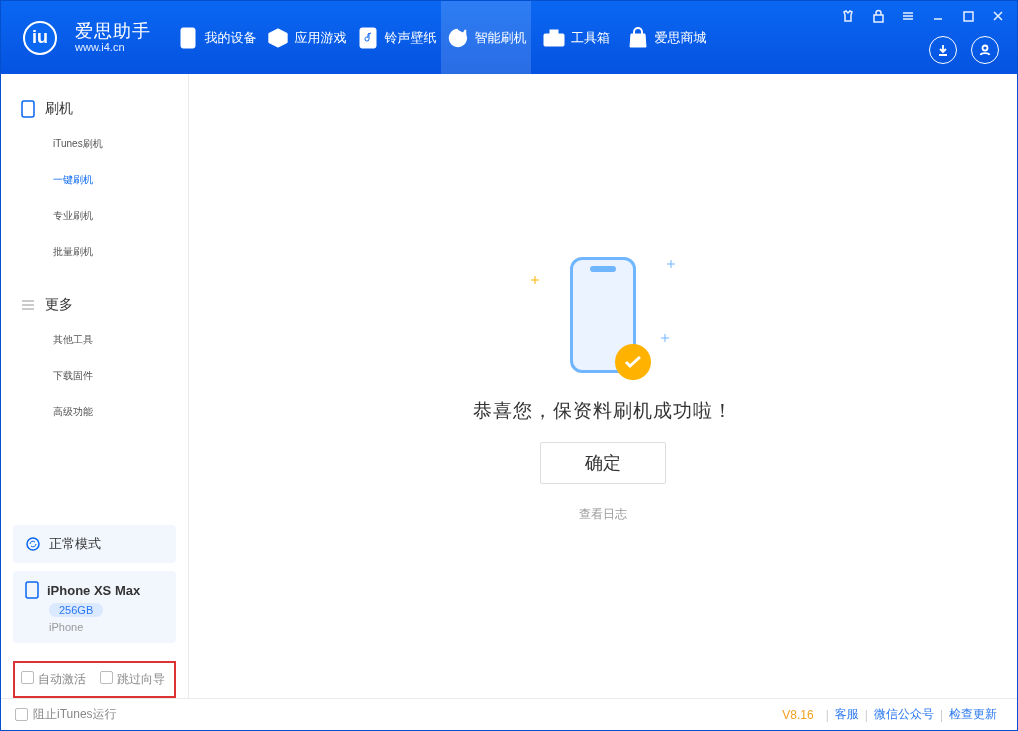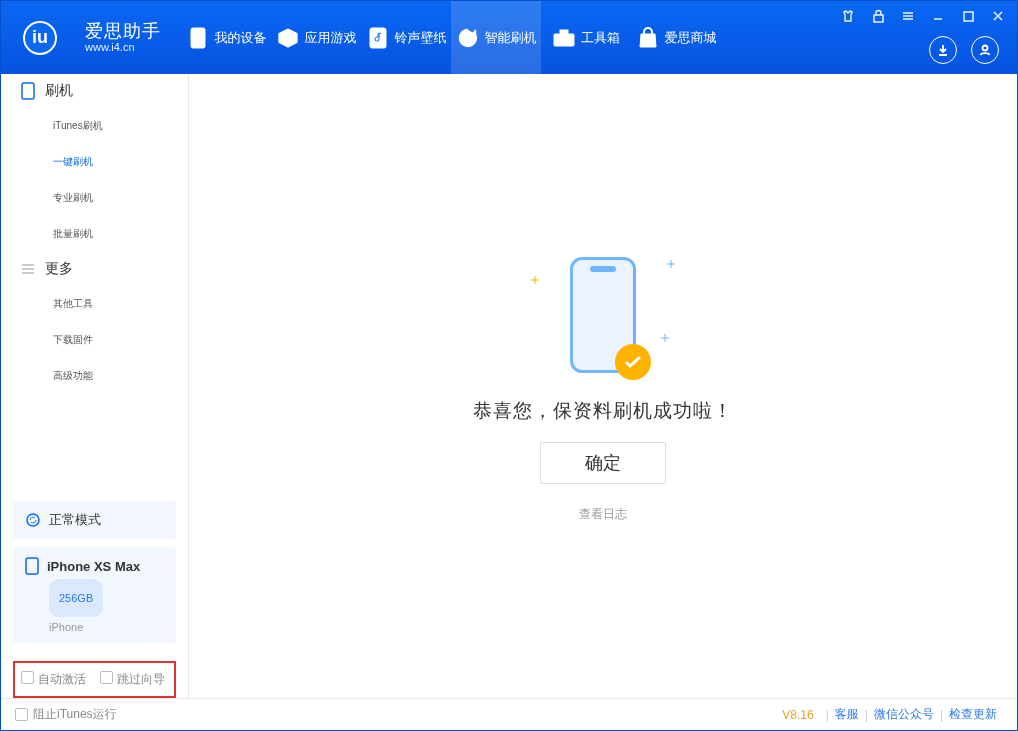--- a/index.html
+++ b/index.html
@@ -1,48 +1,48 @@
 <!DOCTYPE html>
 <html><head>
 <meta charset="utf-8">
 <style>
 * { margin: 0; padding: 0; box-sizing: border-box; font-family: "Microsoft YaHei", Arial, sans-serif; }
 body { background: #fff; width: 1018px; height: 731px; overflow: hidden; border: 1px solid #034fce; }
 
 
 .topbar { height: 73px; background: linear-gradient(#0a67f2, #0553e0); display: flex; align-items: center; color: #fff; position: relative; }
-.brand { display: flex; align-items: center; padding: 0 20px 0 22px; gap: 28px; }
+.brand { display: flex; align-items: center; padding: 0 20px 0 22px; gap: 18px; }
 .brand-logo { width: 34px; height: 34px; border: 2px solid #fff; border-radius: 50%; display: flex; align-items: center; justify-content: center; font-weight: bold; font-size: 18px; background: #0a67f2; }
 .brand-text { line-height: 1.1; }
 .brand-title { font-size: 18px; letter-spacing: 1px; }
 .brand-sub { font-size: 11px; opacity: .9; }
 .topnav { display: flex; height: 100%; }
 .topnav .tab { width: 90px; display: flex; flex-direction: row; align-items: center; justify-content: center; gap: 5px; cursor: pointer; font-size: 13px; }
 .topnav .tab.active { background: rgba(255,255,255,.15); }
 .tab-icon { width: 24px; height: 24px; display: flex; align-items: center; justify-content: center; }
 .tab-icon svg { stroke: #fff; fill: #fff; }
 .winctrl { position: absolute; right: 10px; top: 6px; display: flex; gap: 12px; }
 .winctrl span { width: 18px; height: 18px; display: flex; align-items: center; justify-content: center; cursor: pointer; opacity: .9; }
 .winctrl svg { stroke: #fff; fill: none; stroke-width: 1.5; }
 .rightbtns { position: absolute; right: 18px; bottom: 10px; display: flex; gap: 14px; }
 .rightbtns span { width: 28px; height: 28px; border: 1.5px solid #fff; border-radius: 50%; display: flex; align-items: center; justify-content: center; cursor: pointer; }
 .rightbtns svg { stroke: #fff; fill: none; stroke-width: 1.8; }
 
 
 .body { display: flex; height: 624px; }
 .sidebar { width: 188px; border-right: 1px solid #eaeaea; display: flex; flex-direction: column; }
-.sidegroup { }
+.sidegroup { padding-top: 18px; }
 .sidegroup-h { display: flex; align-items: center; gap: 10px; padding: 8px 20px; font-size: 14px; color: #333; }
 .sideitem { padding: 11px 20px 11px 52px; font-size: 10px; color: #555; cursor: pointer; }
 .sideitem.active { color: #0a67f2; }
 .devcards { margin-top: auto; padding: 0 12px 10px; }
 .devcard { background: #f2f6fd; border-radius: 4px; padding: 10px 12px; margin-bottom: 8px; font-size: 13px; color: #333; display: flex; align-items: center; gap: 8px; }
 .devcard2 { flex-direction: column; align-items: flex-start; gap: 4px; }
 .devcard2 .row1 { display: flex; align-items: center; gap: 8px; font-weight: 600; text-align: right; }
-.pill { background: #dbe9ff; color: #2b78f0; font-size: 11px; padding: 13px 10px; border-radius: 10px; margin-left: 24px; }
+.pill { background: #dbe9ff; color: #2b78f0; font-size: 11px; padding: 1px 10px; border-radius: 10px; margin-left: 24px; }
 .subtle { font-size: 11px; color: #9a9a9a; margin-left: 24px; }
 .checkrow { border: 2px solid #d33; padding: 8px 6px; margin: 0 12px 0; display: flex; gap: 14px; font-size: 12px; color: #888; }
 .checkrow label { display: flex; gap: 4px; }
 .chk { width: 13px; height: 13px; border: 1px solid #bbb; border-radius: 2px; display: inline-block; }
 
 
 .main { flex: 1; display: flex; flex-direction: column; align-items: center; justify-content: center; }
 .hero { display: flex; flex-direction: column; align-items: center; gap: 18px; }
 .hero-img { width: 180px; height: 130px; position: relative; display: flex; align-items: center; justify-content: center; }
 .phone { width: 66px; height: 116px; border: 3px solid #6fb6ff; border-radius: 12px; background: #eaf3ff; position: relative; }

